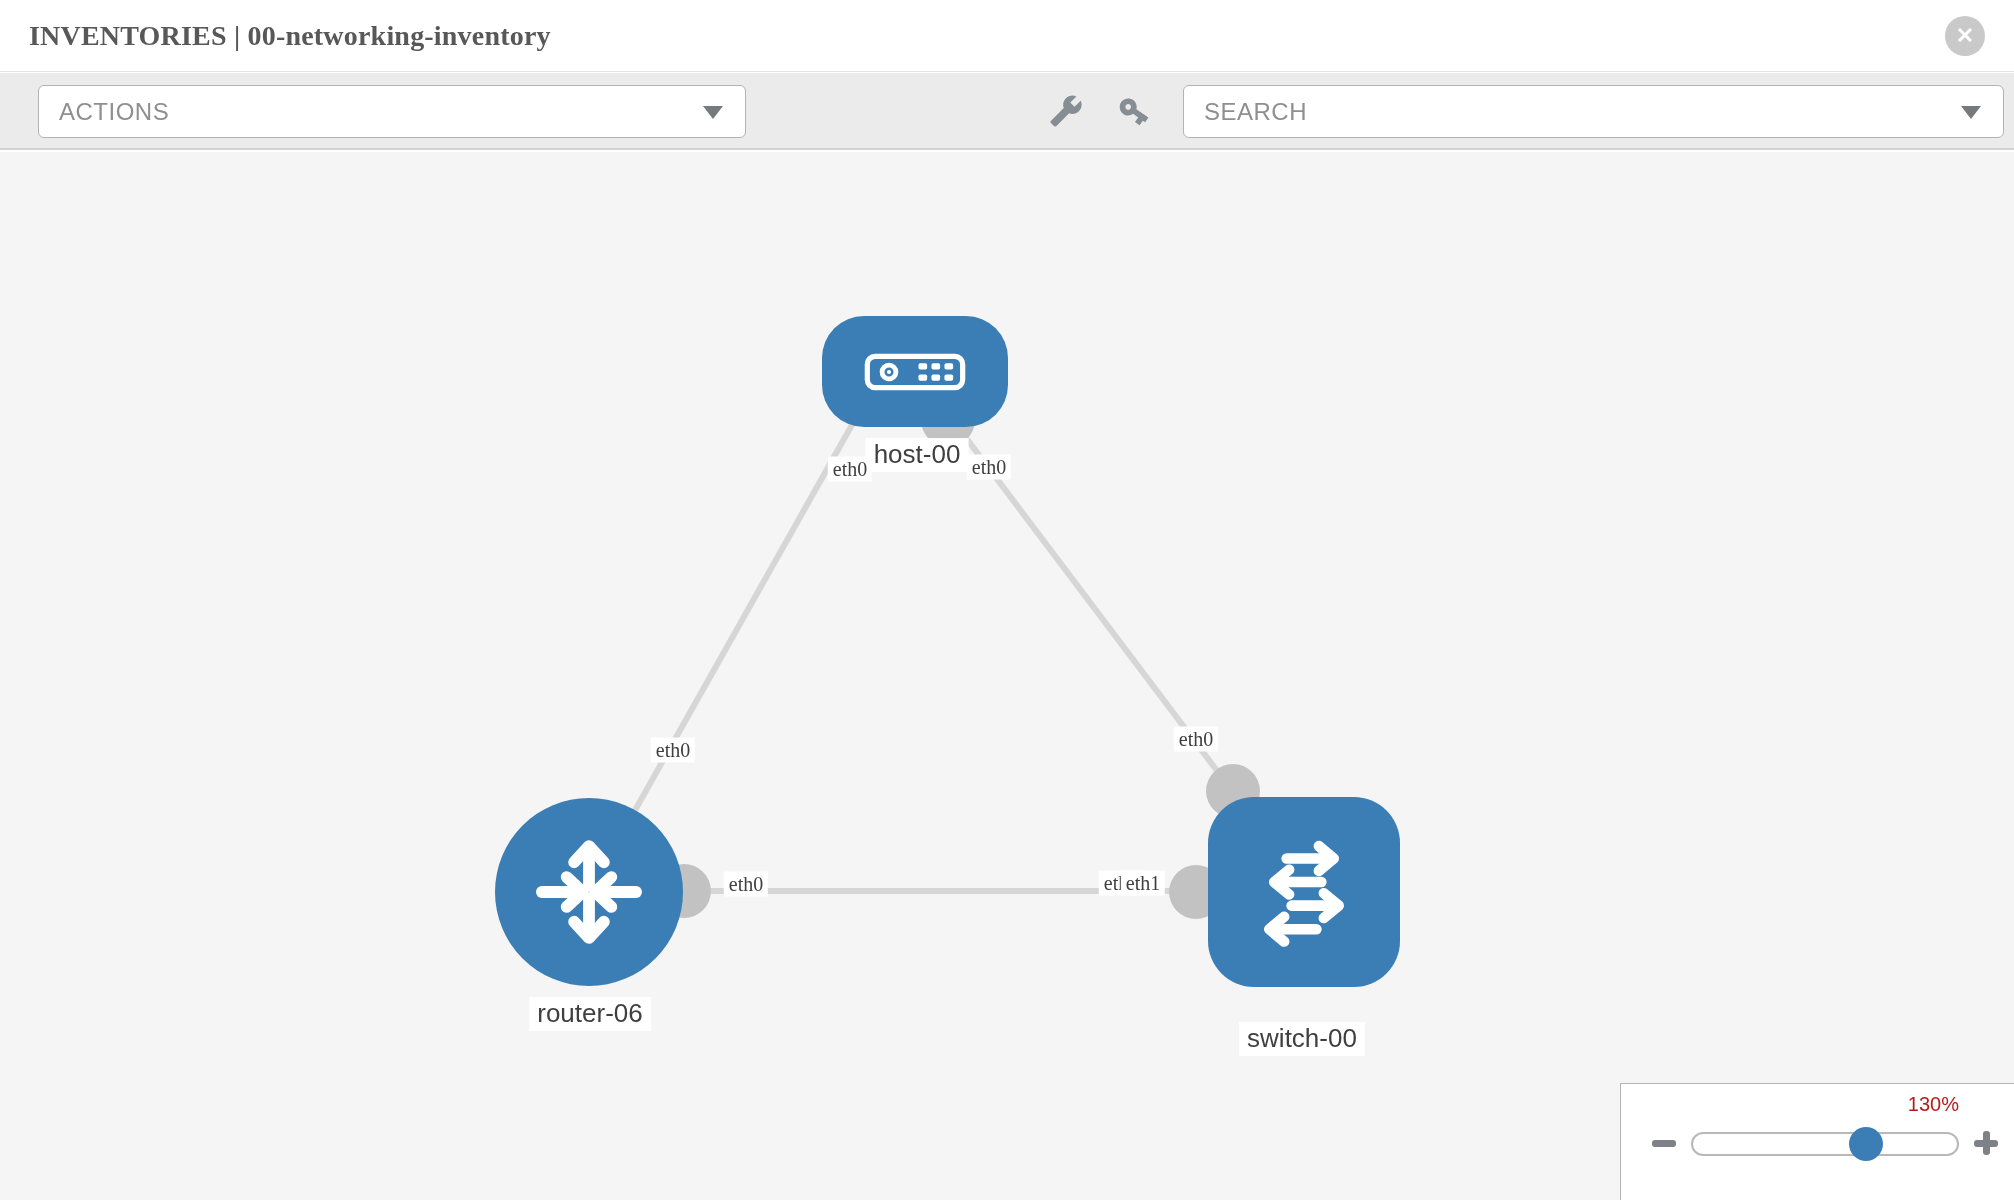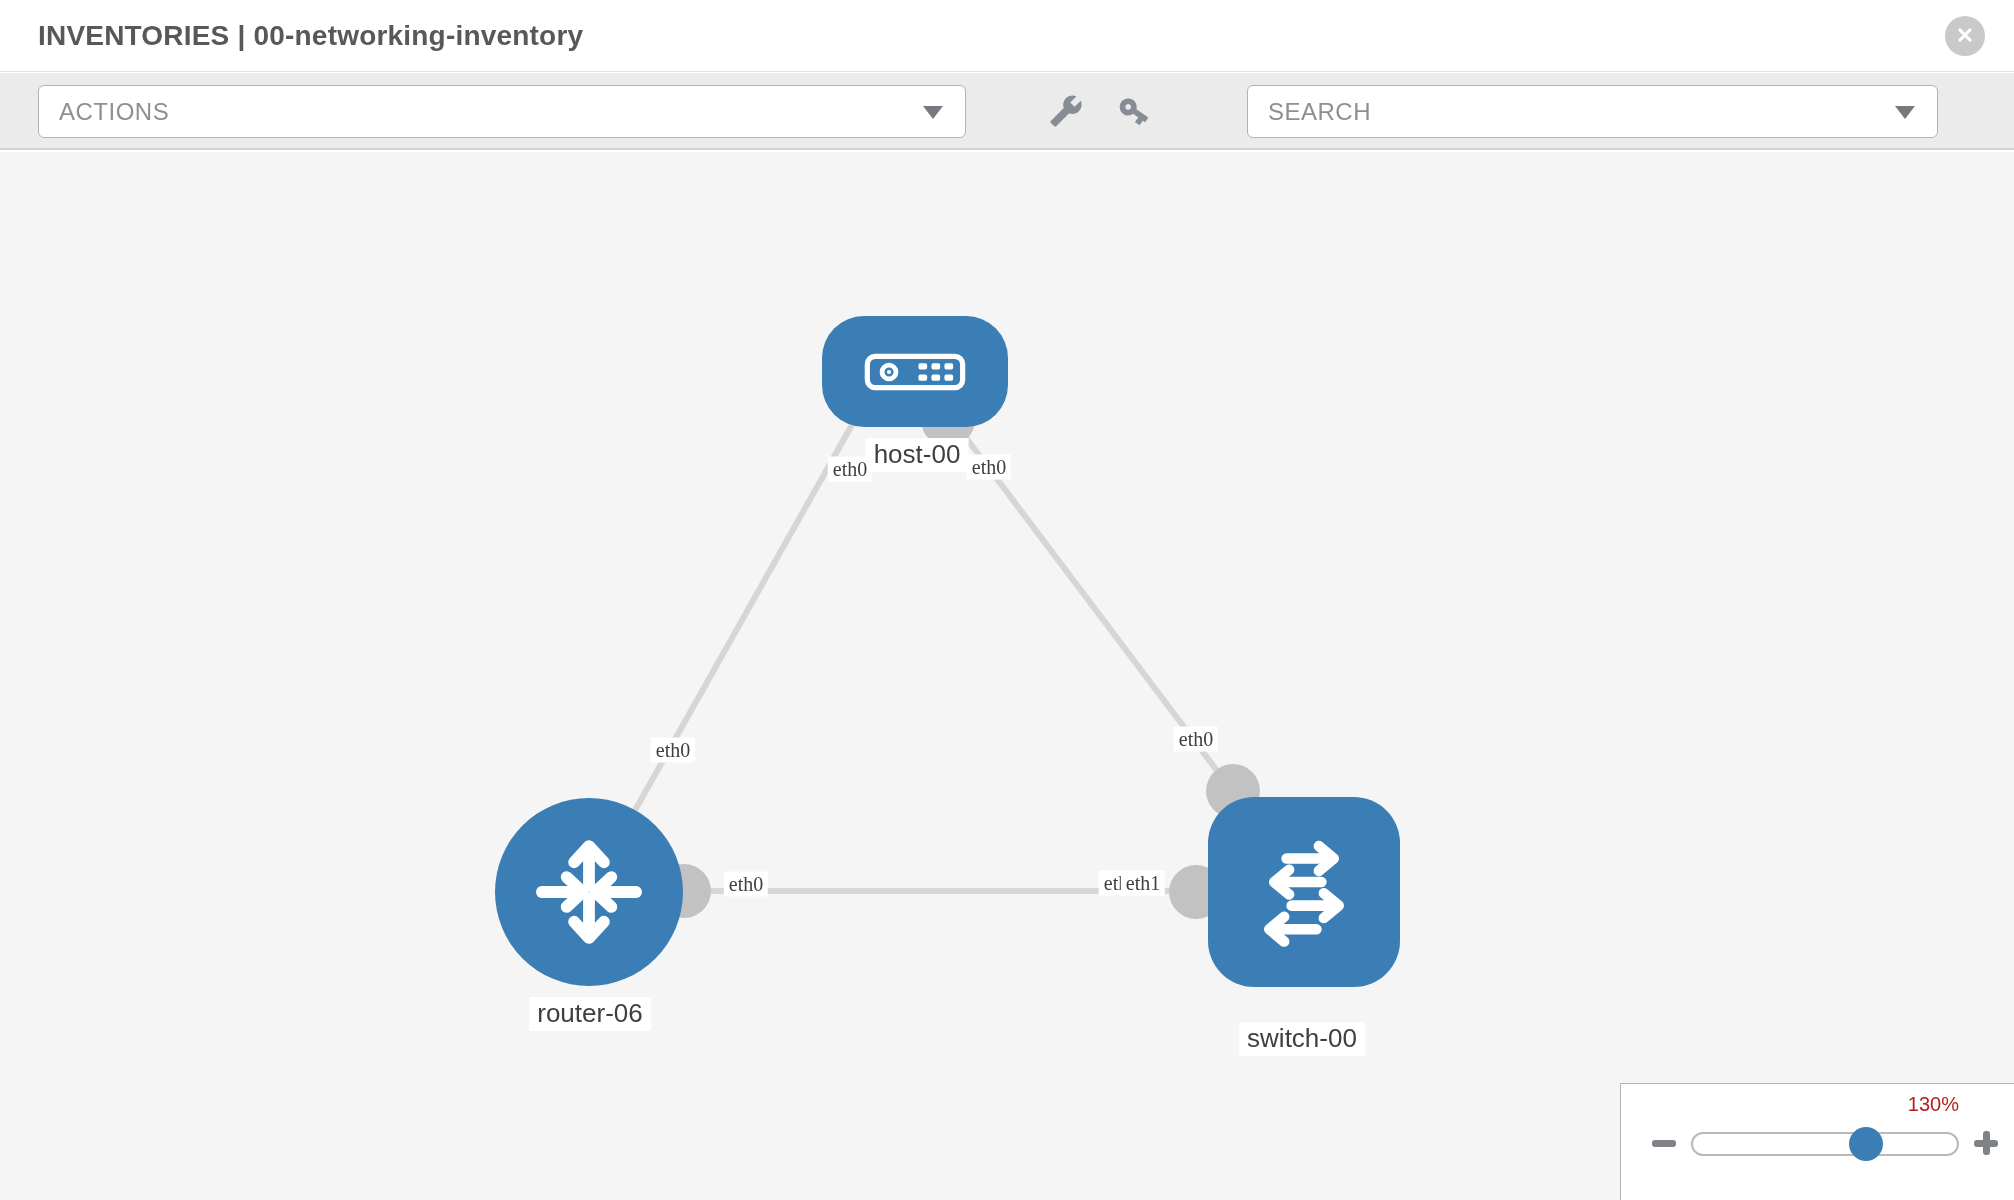--- a/index.html
+++ b/index.html
@@ -3,34 +3,34 @@
 <meta charset="utf-8">
 <style>
   * { margin:0; padding:0; box-sizing:border-box; }
   html,body { width:2014px; height:1200px; overflow:hidden; background:#ffffff;
               font-family:"Liberation Sans", sans-serif; }
   .app { position:relative; width:2014px; height:1200px; }
 
   
   .header { position:absolute; top:0; left:0; width:2014px; height:72px;
             background:#ffffff; border-bottom:1px solid #e3e3e3; }
-  .page-title { position:absolute; left:38px; top:50%; transform:translateY(-50%);
-                font-size:28px; font-weight:bold; color:#585858; letter-spacing:.2px; }
+  .page-title { position:absolute; left:29px; top:50%; transform:translateY(-50%);
+                font-size:28px; font-weight:bold; color:#585858; letter-spacing:.2px;font-family:Liberation Serif, serif; }
   .close-btn { position:absolute; right:29px; top:16px; width:40px; height:40px;
                border-radius:50%; background:#c9c9c9; display:flex; align-items:center;
                justify-content:center; cursor:pointer; }
   .close-btn span { color:#ffffff; font-size:22px; font-weight:bold; line-height:1; }
 
   
   .toolbar { position:absolute; top:73px; left:0; width:2014px; height:77px;
              background:#ebebeb; border-bottom:2px solid #d2d2d2; }
   .dropdown { position:absolute; top:12px; height:53px; background:#ffffff;
               border:1px solid #b3b3b3; border-radius:6px; cursor:pointer; }
-  .dropdown.actions { left:38px; width:928px; }
-  .dropdown.search  { left:1247px; width:691px; }
+  .dropdown.actions { left:38px; width:708px; }
+  .dropdown.search  { left:1183px; width:821px; }
   .dd-label { position:absolute; left:20px; top:50%; transform:translateY(-50%);
               font-size:24px; color:#8f8f8f; letter-spacing:.5px; }
   .caret { position:absolute; right:22px; top:50%; margin-top:-6px; width:0; height:0;
            border-left:10px solid transparent; border-right:10px solid transparent;
            border-top:13px solid #767a7e; }
   .tool-btn { position:absolute; top:12px; width:52px; height:52px; display:flex;
               align-items:center; justify-content:center; cursor:pointer; }
   .tool-btn.wrench { left:1040px; }
   .tool-btn.key { left:1108px; }
   .tool-btn svg { overflow:visible; }

